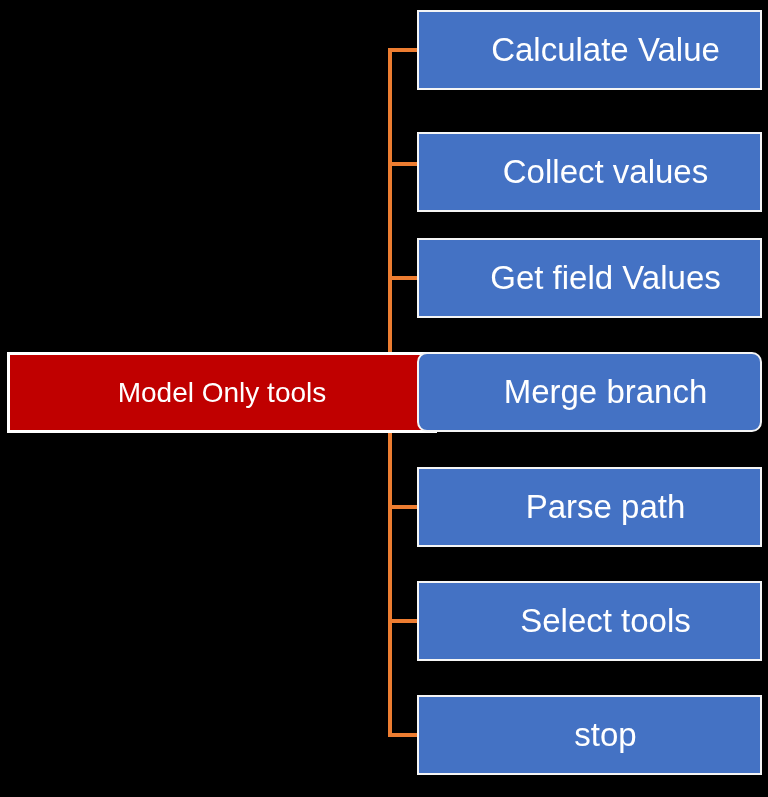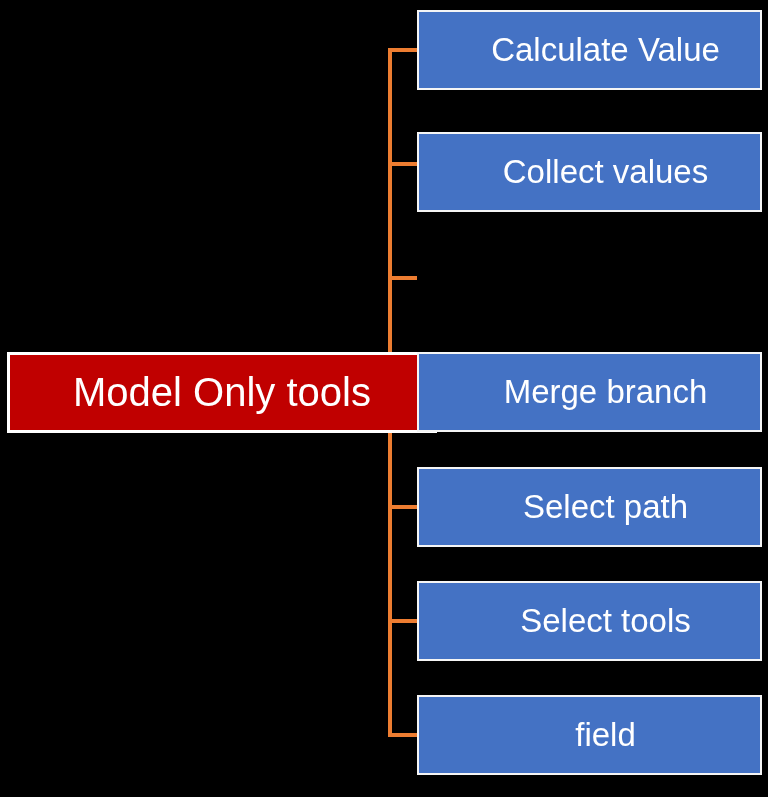--- a/index.html
+++ b/index.html
@@ -35,35 +35,35 @@
     font-size: 33px;
     display: flex;
     align-items: center;
     justify-content: center;
     white-space: nowrap;
     padding-left: 32px;
   }
   .n0 { top: 10px; }
   .n1 { top: 132px; }
   .n2 { top: 238px; }
-  .n3 { top: 352px; }
+  .n3 { top: 352px; border-radius: 10px; }
   .n4 { top: 467px; }
   .n5 { top: 581px; }
   .n6 { top: 695px; }
   .root-node {
     position: absolute;
     left: 7px;
     top: 352px;
     width: 430px;
     height: 81px;
     box-sizing: border-box;
     background: var(--root-fill);
     border: 3px solid var(--root-border);
     color: var(--text);
-    font-size: 40px;
+    font-size: 28px;
     display: flex;
     align-items: center;
     justify-content: center;
     white-space: nowrap;
   }
   .connector {
     position: absolute;
     background: var(--connector);
   }
   .trunk {
@@ -105,22 +105,23 @@
   <div class="connector stub s4"></div>
   <div class="connector stub s5"></div>
   <div class="connector stub s6"></div>
 
   <div class="root-node">Model Only tools</div>
 
   <div class="node n0">Calculate Value</div>
 
   <div class="node n1">Collect values</div>
 
+  <div class="node n2">Get field Values</div>
 
   <div class="node n3">Merge branch</div>
 
-  <div class="node n4">Select path</div>
+  <div class="node n4">Parse path</div>
 
   <div class="node n5">Select tools</div>
 
-  <div class="node n6">field</div>
+  <div class="node n6">stop</div>
 
 </div>
 
 </body></html>

